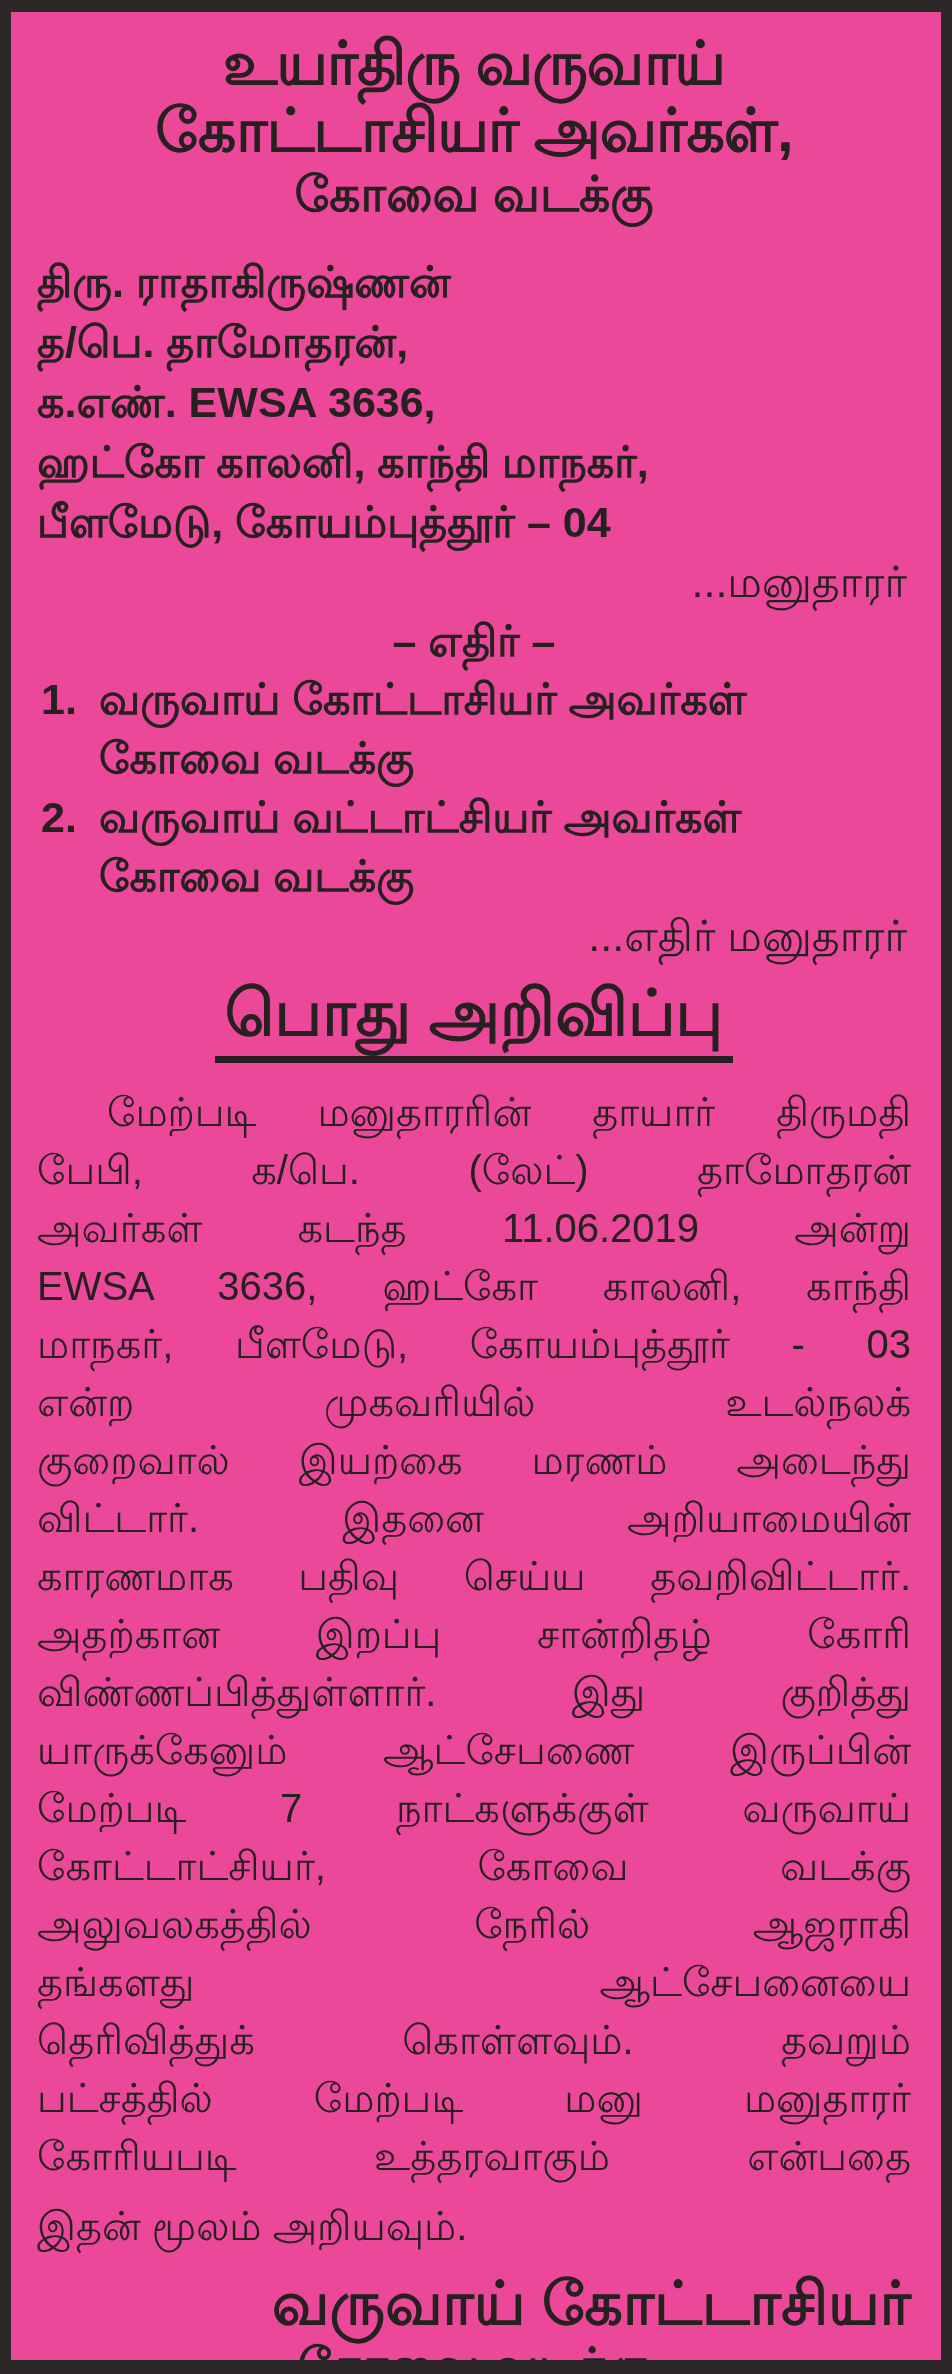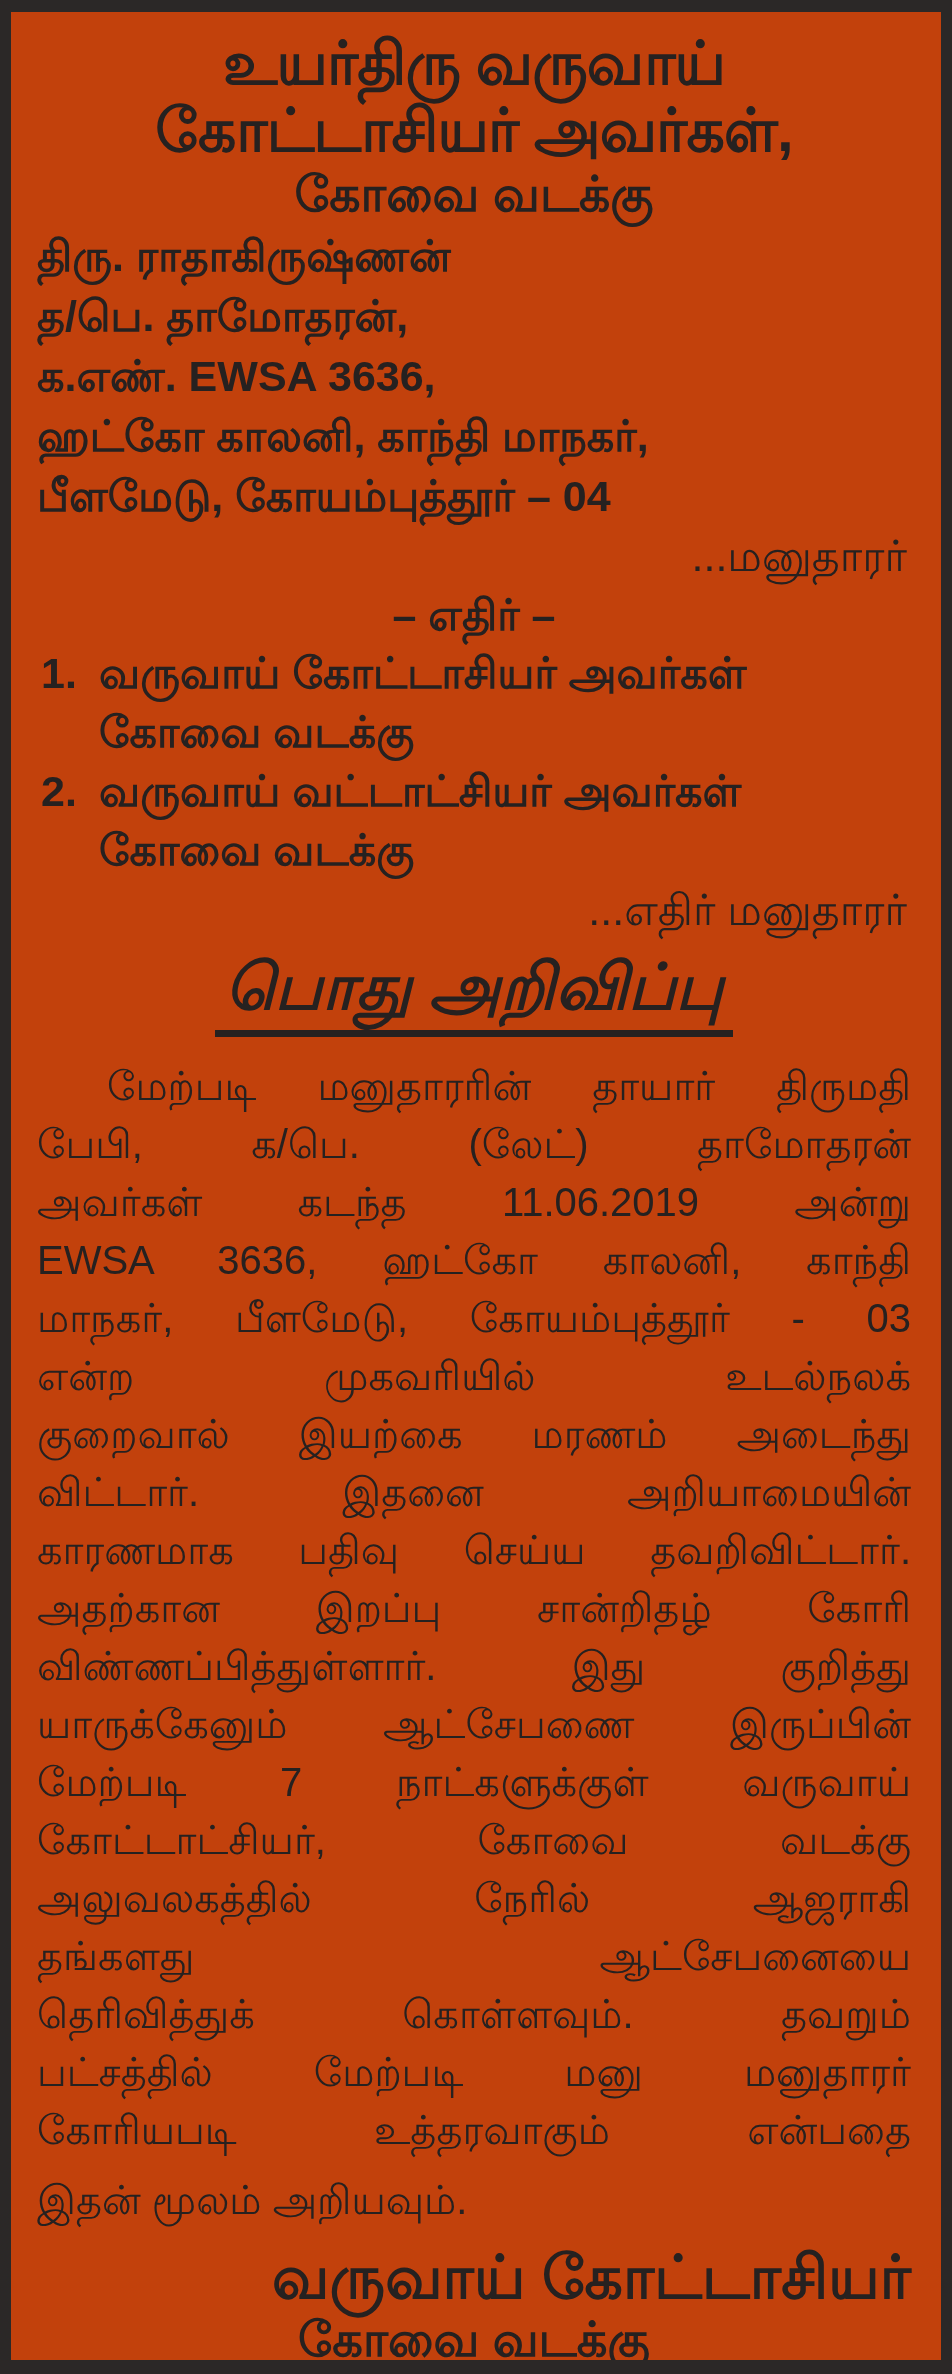--- a/index.html
+++ b/index.html
@@ -8,42 +8,42 @@
     width: 952px;
     height: 2374px;
     font-family: "Liberation Sans", sans-serif;
   }
   .page {
     width: 952px;
     height: 2374px;
     border: 11px solid #2b2827;
     border-top-width: 12px;
     border-bottom-width: 14px;
-    background: #c2410c;
+    background: #ec4899;
     color: #262120;
     padding: 18px 30px 0 26px;
     overflow: hidden;
   }
   
   .head-main {
     text-align: center;
     font-weight: 800;
     font-size: 60px;
     line-height: 67px;
     letter-spacing: -1px;
   }
   .head-sub {
     text-align: center;
     font-weight: 800;
     font-size: 49px;
     line-height: 60px;
   }
   
   .addr {
-    margin-top: 2px;
+    margin-top: 28px;
     font-size: 43px;
     line-height: 60px;
     font-weight: 600;
   }
   .right-align {
     text-align: right;
     font-size: 43px;
     line-height: 60px;
     font-weight: 400;
     padding-right: 4px;
@@ -72,21 +72,20 @@
     text-align: center;
     margin: 10px 0 20px 0;
     font-size: 64px;
     line-height: 74px;
     font-weight: 800;
   }
   .title .underlined {
     display: inline-block;
     border-bottom: 7px solid #262120;
     padding: 0 10px 6px 10px;
-    font-style: italic;
   }
   
   .body-line {
     font-size: 40px;
     line-height: 58px;
     font-weight: 500;
     text-align: justify;
     text-align-last: justify;
     white-space: normal;
   }

